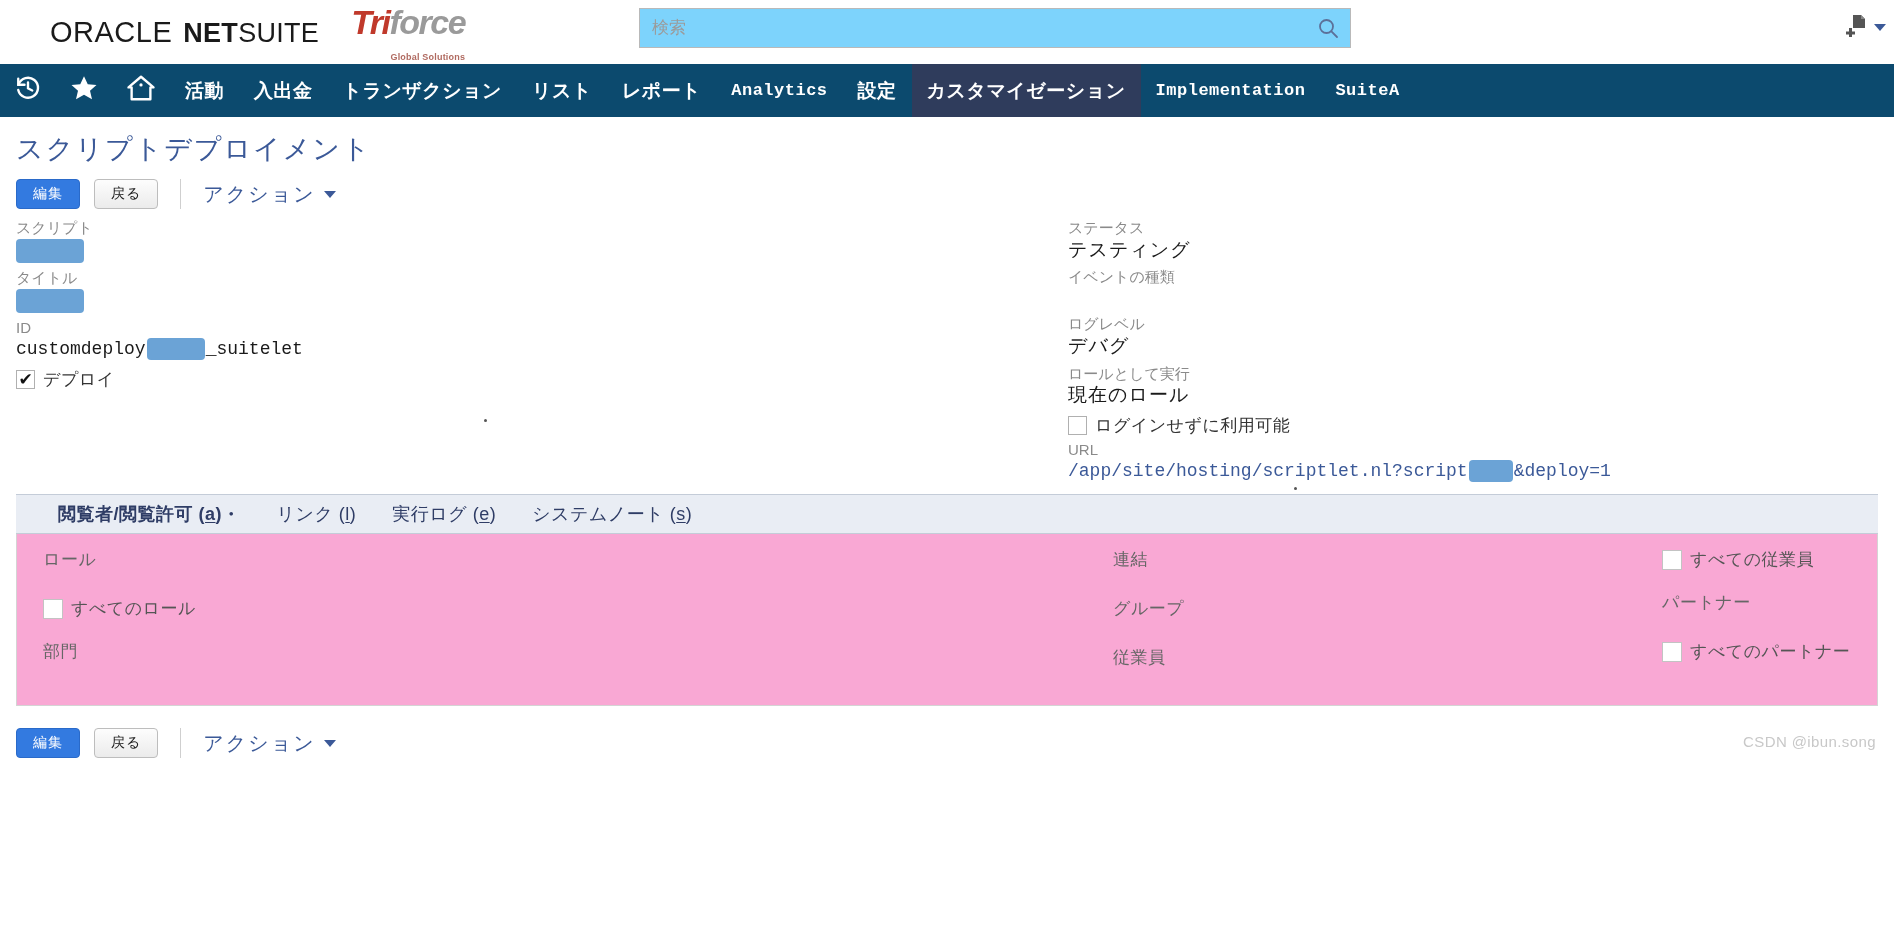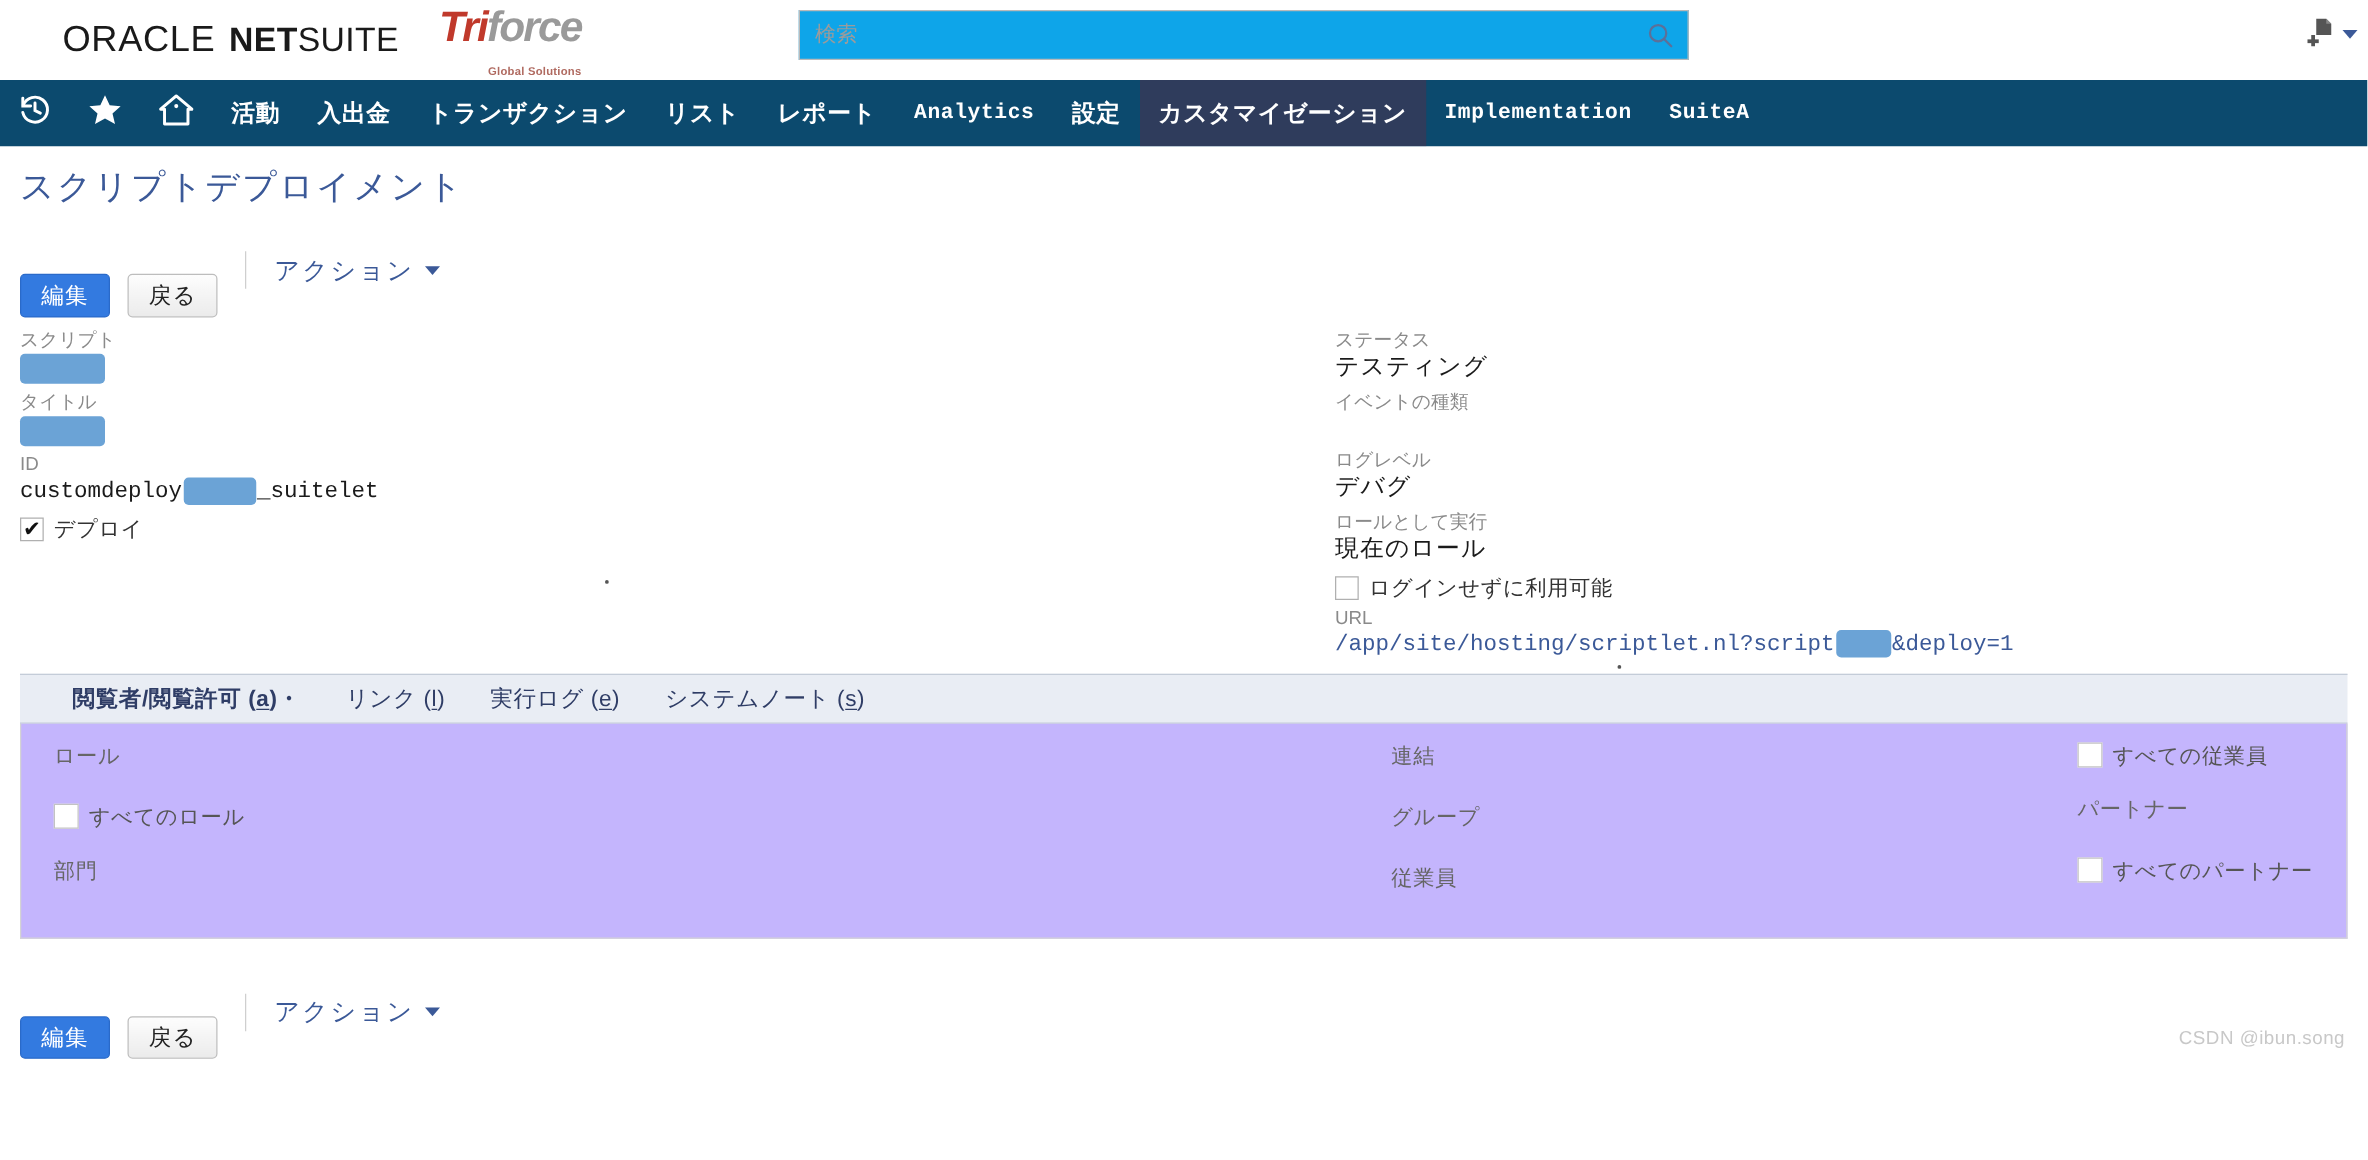--- a/index.html
+++ b/index.html
@@ -70,21 +70,21 @@
     position: absolute;
     left: 639px;
     top: 8px;
     width: 712px;
     height: 40px;
   }
   .search-box {
     width: 100%;
     height: 100%;
     border: 1px solid #b9b9b9;
-    background: #0ea5e9;
+    background: #7dd3fc;
     display: flex;
     align-items: center;
   }
   .search-box input {
     flex: 1;
     border: 0;
     outline: none;
     font-size: 17px;
     padding: 0 12px;
     color: #333;
@@ -148,27 +148,26 @@
     font-weight: 400;
   }
 
   .btn-row {
     display: flex;
     align-items: center;
     gap: 14px;
     padding: 6px 0 10px 0;
   }
   .btn {
-    font-size: 18px;
+    font-size: 14px;
     padding: 5px 16px;
     border-radius: 4px;
     cursor: pointer;
     line-height: 1.25;
     letter-spacing: 1px;
-    margin-top: 40px;
   }
   .btn-primary {
     background: #337ae0;
     border: 1px solid #2a6ac9;
     color: #ffffff;
   }
   .btn-secondary {
     background: linear-gradient(#fdfdfd, #ebebeb);
     border: 1px solid #bdbdbd;
     color: #222;
@@ -298,21 +297,21 @@
     white-space: nowrap;
   }
   .tab.active { font-weight: bold; }
   .tab u { text-underline-offset: 2px; }
 
   .tab-panel {
     border: 1px solid #d4d4d4;
     border-top: 0;
     height: 172px;
     position: relative;
-    background: #c4b5fd;
+    background: #f9a8d4;
   }
   .tp-col { position: absolute; top: 14px; }
   .tp-col.c1 { left: 26px; width: 560px; }
   .tp-col.c2 { left: 1096px; width: 380px; }
   .tp-col.c3 { left: 1645px; width: 330px; }
   .tp-label {
     font-size: 17px;
     color: #666;
     margin-bottom: 26px;
     letter-spacing: 0.5px;

